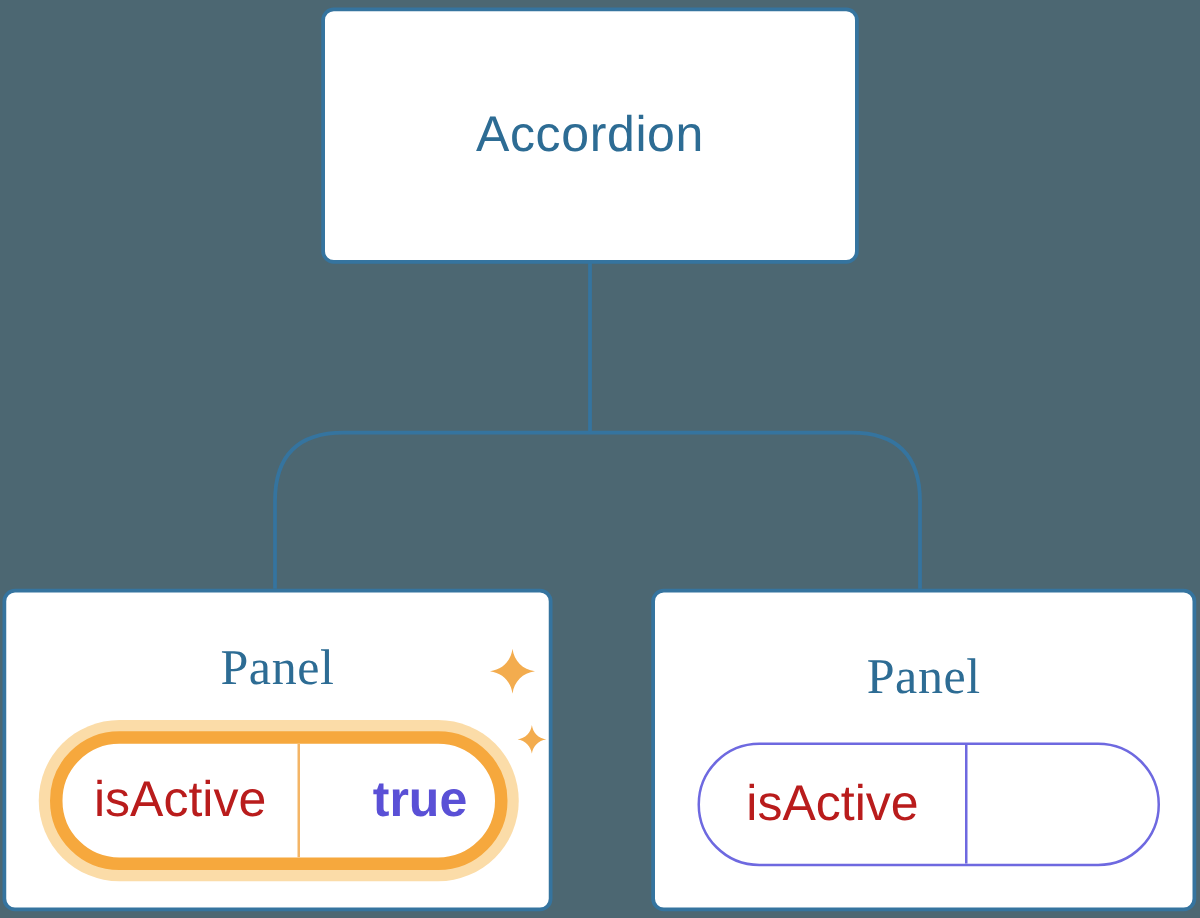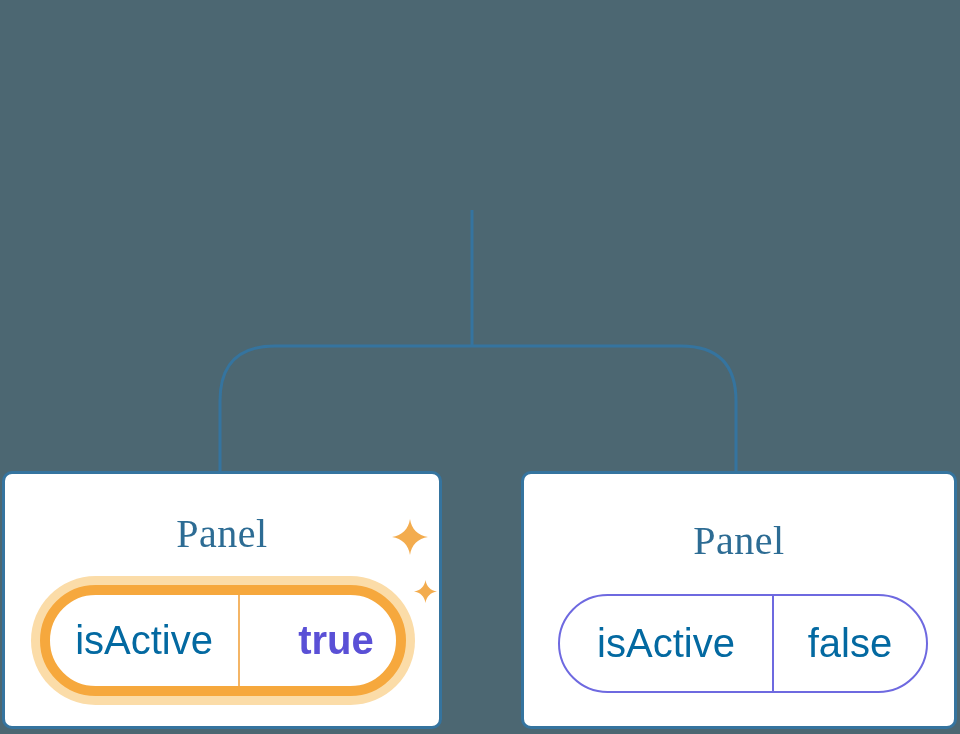--- a/index.html
+++ b/index.html
@@ -55,21 +55,21 @@
     box-shadow:0 0 0 9px #FBDCA8;
   }
   .pill-inactive{
     left:34px;top:120px;width:370px;height:99px;
     border:2px solid #6E69E0;
   }
   .cell{
     display:flex;align-items:center;justify-content:center;
     font-size:40px;
   }
-  .purple{color:#0369a1;}
+  .purple{color:#b91c1c;}
   .purple-bold{color:#5A50D6;font-weight:bold;}
   .pill-active .cell-name{width:210px;}
   .pill-active .cell-value{width:134px;margin-left:36px;}
   .pill-inactive .cell-name{width:212px;}
   .pill-inactive .cell-value{width:152px;}
   .divider{width:2px;align-self:stretch;}
   .divider-orange{background:#F4B566;}
   .divider-purple{background:#6E69E0;}
 
   .sparkle{position:absolute;}
@@ -80,20 +80,23 @@
 </head>
 <body>
 
 <div class="stage">
 
   <svg class="connectors" viewBox="0 0 960 734" xmlns="http://www.w3.org/2000/svg">
     <path d="M472 210 L472 346"></path>
     <path d="M220 471 L220 401 Q220 346 275 346 L681 346 Q736 346 736 401 L736 471"></path>
   </svg>
 
+  <div class="node root-node">
+    <span class="blue-label">Accordion</span>
+  </div>
 
   <div class="node panel-left">
     <div class="panel-title blue-label">Panel</div>
 
     <div class="pill pill-active">
       <div class="cell cell-name purple">isActive</div>
       <div class="divider divider-orange"></div>
       <div class="cell cell-value purple-bold">true</div>
     </div>
 
@@ -104,17 +107,16 @@
       <path d="M12 0C12.9 6.6 17.4 11.1 24 12C17.4 12.9 12.9 17.4 12 24C11.1 17.4 6.6 12.9 0 12C6.6 11.1 11.1 6.6 12 0Z"></path>
     </svg>
   </div>
 
   <div class="node panel-right">
     <div class="panel-title blue-label">Panel</div>
 
     <div class="pill pill-inactive">
       <div class="cell cell-name purple">isActive</div>
       <div class="divider divider-purple"></div>
-      <div class="cell cell-value purple">false</div>
     </div>
   </div>
 
 </div>
 
 </body></html>

